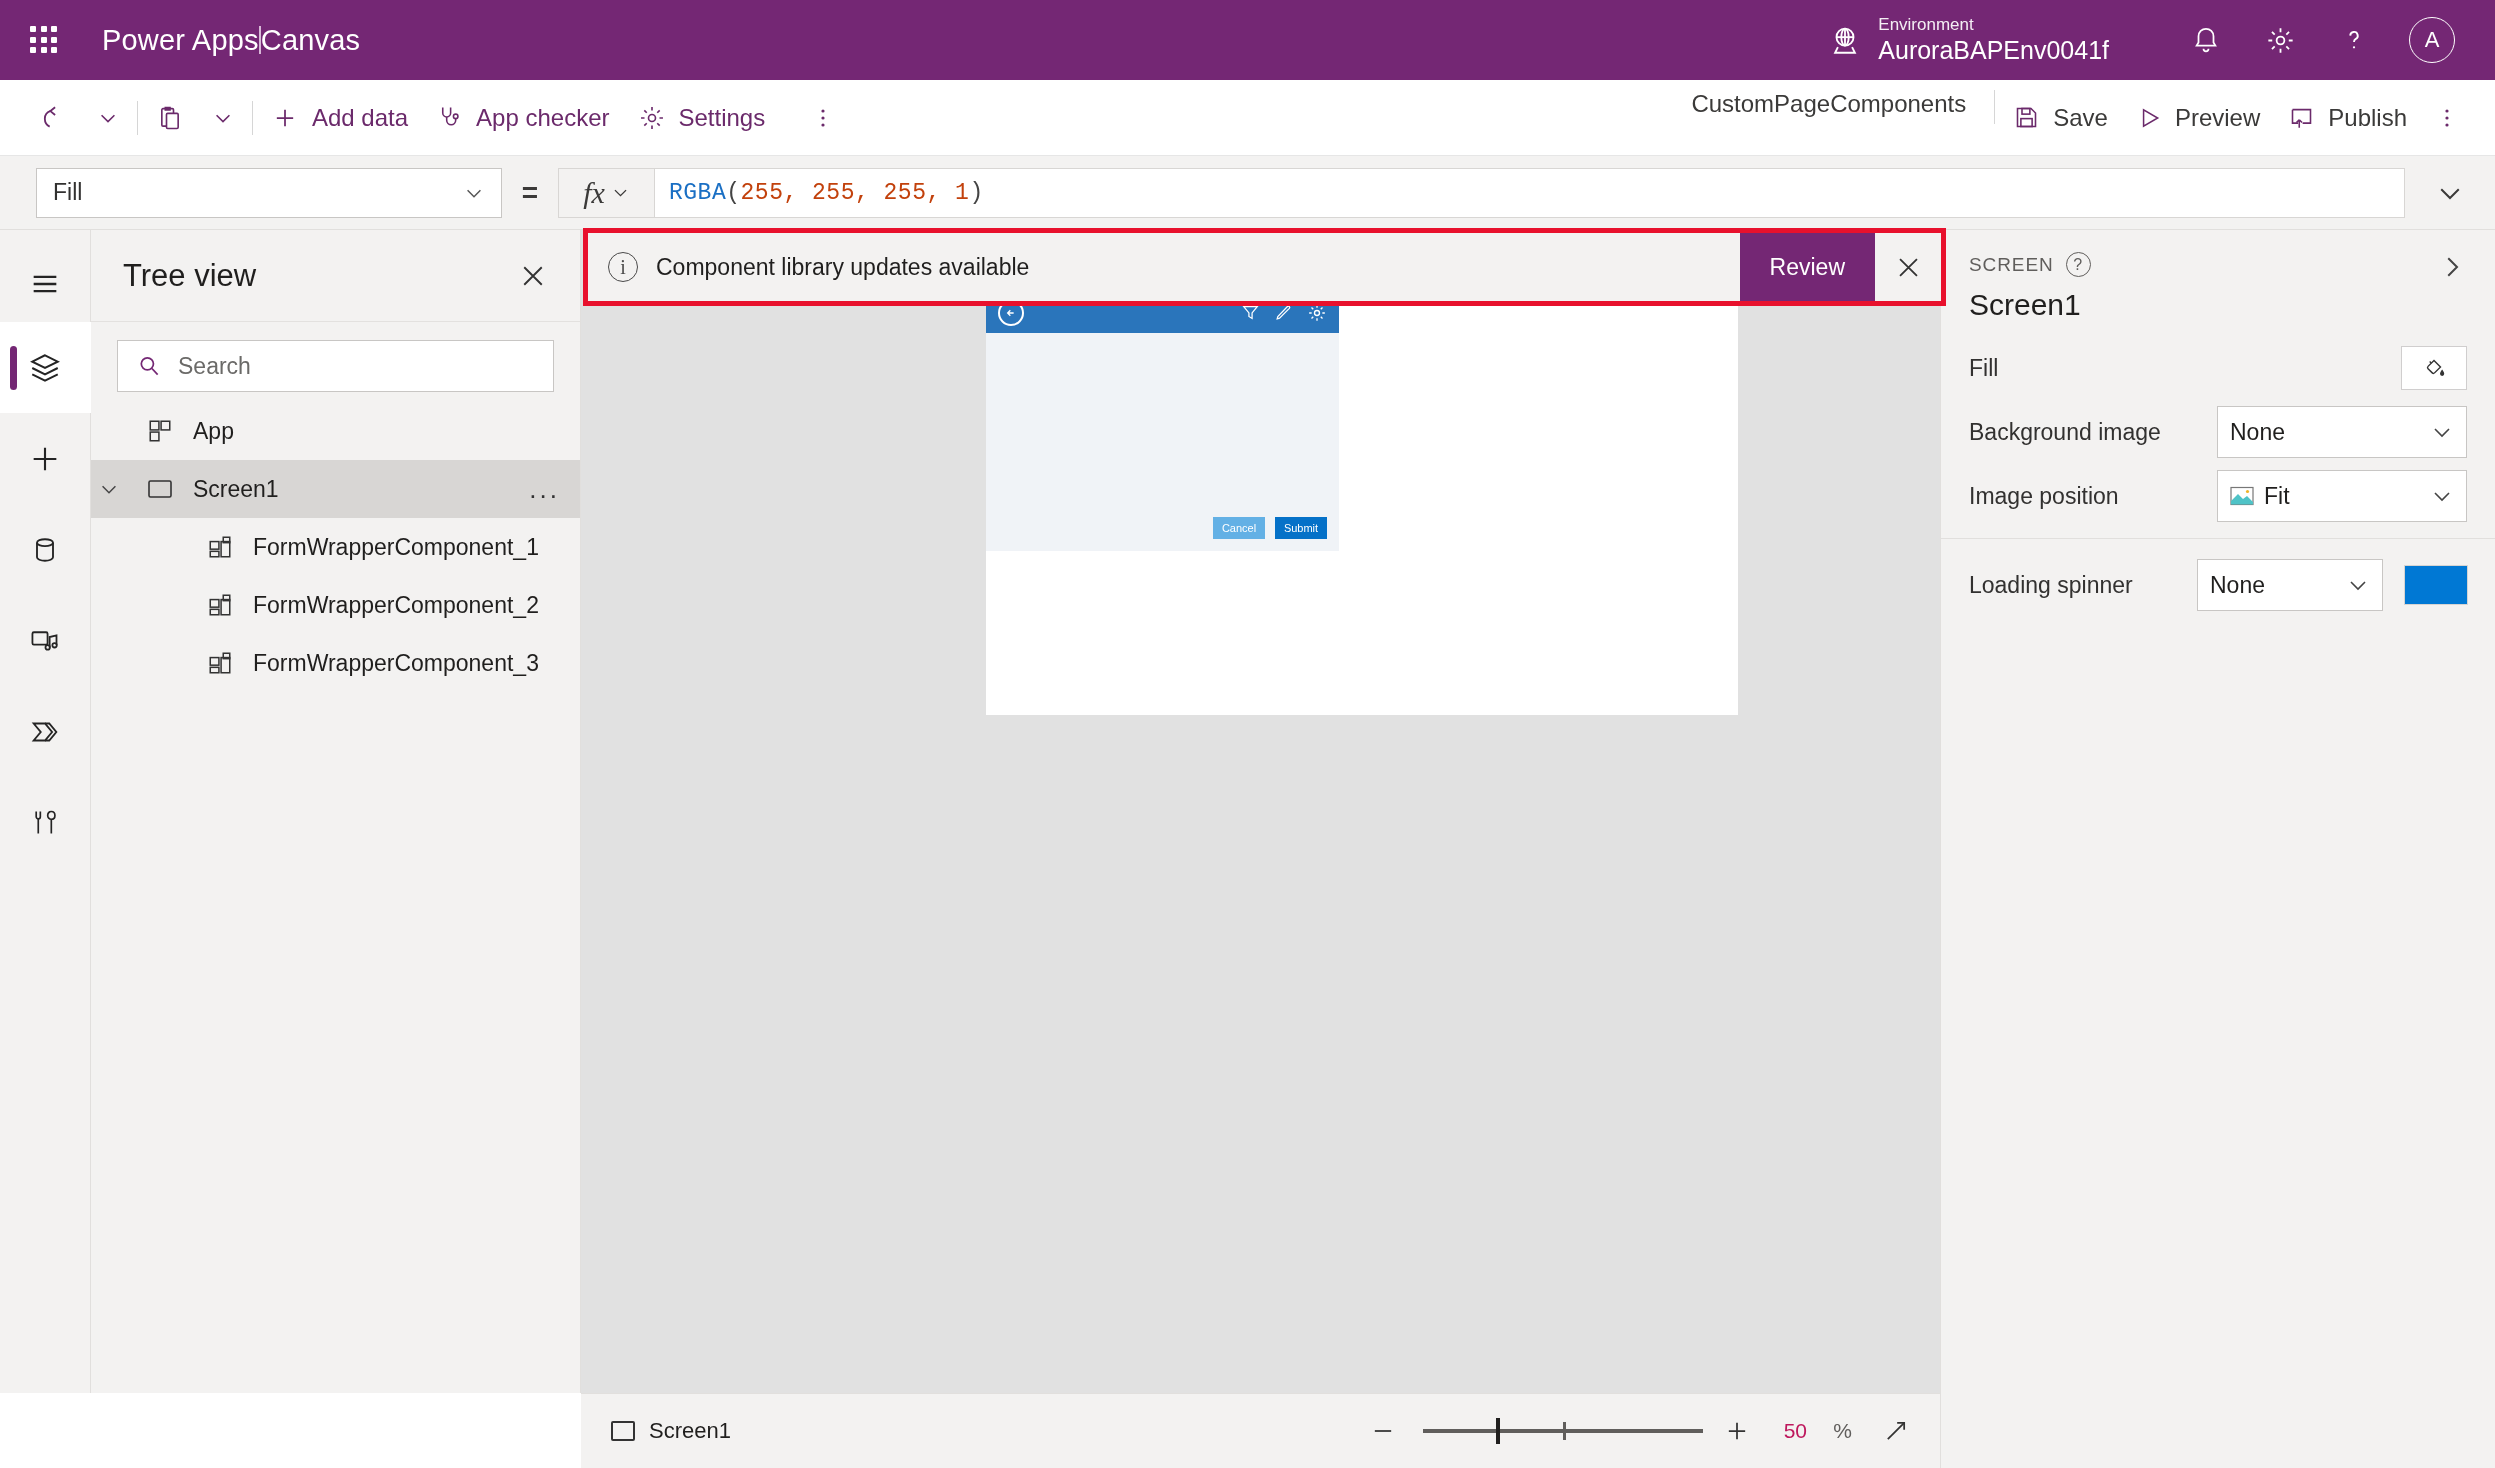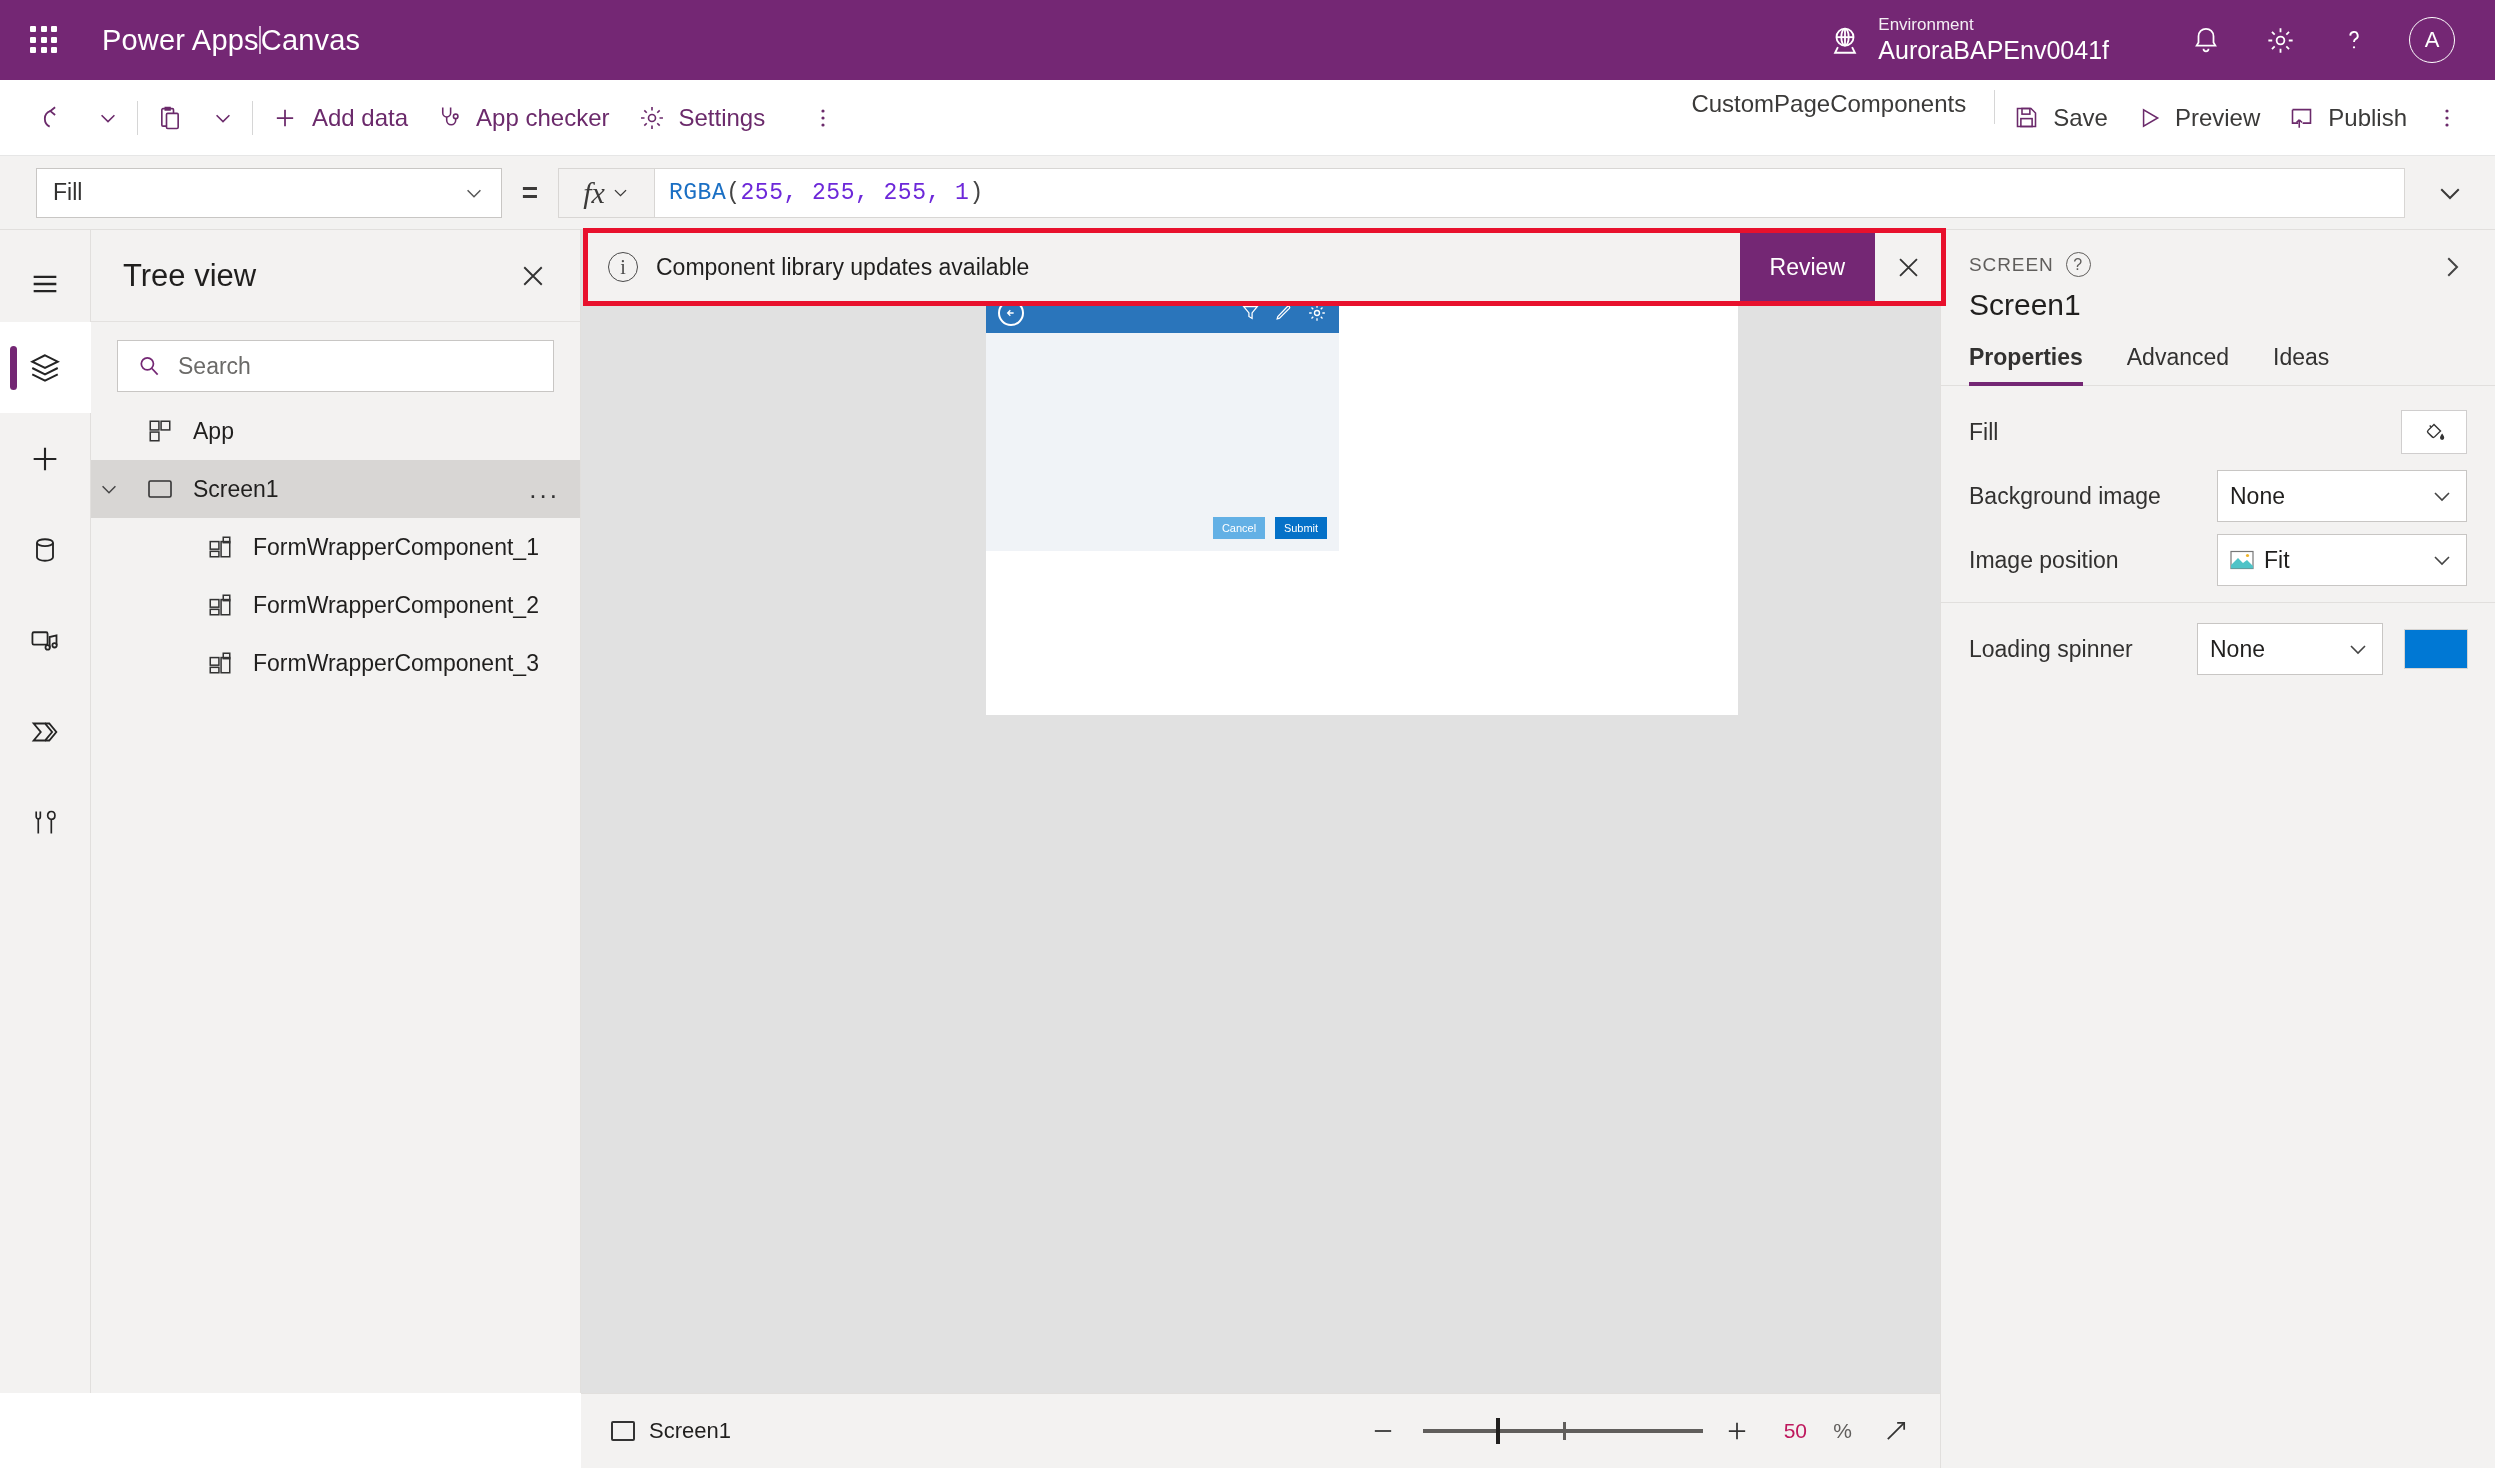--- a/index.html
+++ b/index.html
@@ -78,21 +78,21 @@
     display:flex; align-items:center; justify-content:center; gap:6px; cursor:pointer;
   }
   .fxbtn .fx { font-style: italic; font-family:"Liberation Serif", serif; font-size: 30px; color:#3b3a39; }
   .formula {
     height: 50px; flex: 1; background: #ffffff; border:1px solid #d8d6d4;
     display:flex; align-items:center; padding: 0 14px;
     font-family: "Liberation Mono", monospace; font-size: 23px; letter-spacing:.5px;
   }
   .f-fn { color:#1a6fc4; }
   .f-paren { color:#444; }
-  .f-num { color:#6d28d9; }
+  .f-num { color:#c2410c; }
   .fx-expand { width: 90px; display:flex; align-items:center; justify-content:center; cursor:pointer; }
 
   
   .rail {
     position: absolute; top: 230px; left: 0; width: 91px; height: 1163px;
     background: #f3f2f1; border-right: 1px solid #e1dfdd;
     display:flex; flex-direction:column; align-items:center; padding-top: 16px;
   }
   .rail-btn {
     width: 91px; height: 91px; display:flex; align-items:center; justify-content:center;
@@ -707,25 +707,20 @@
         <span class="help-circle">?</span>
       </div>
       <div class="rp-expand">
         <svg width="30" height="30" viewBox="0 0 24 24" fill="none" stroke="#444" stroke-width="1.6">
             <path d="M9 5l7 7-7 7"></path>
           </svg>
       </div>
     </div>
     <div class="rp-name">Screen1</div>
 
-    <div class="rp-tabs">
-      <div class="rp-tab active">Properties</div>
-      <div class="rp-tab">Advanced</div>
-      <div class="rp-tab">Ideas</div>
-    </div>
 
     <div style="height:14px"></div>
 
     <div class="rp-row">
       <div class="rp-label">Fill</div>
       <div class="fillbtn">
         <span>
           <svg width="26" height="26" viewBox="0 0 24 24" fill="none" stroke="#333" stroke-width="1.3">
             <path d="M6.5 10.5 12 5l6 6-5.5 5.5a1.5 1.5 0 0 1-2.1 0l-3.9-3.9a1.5 1.5 0 0 1 0-2.1z"></path>
             <path d="M9.5 7.5 8 6"></path>

